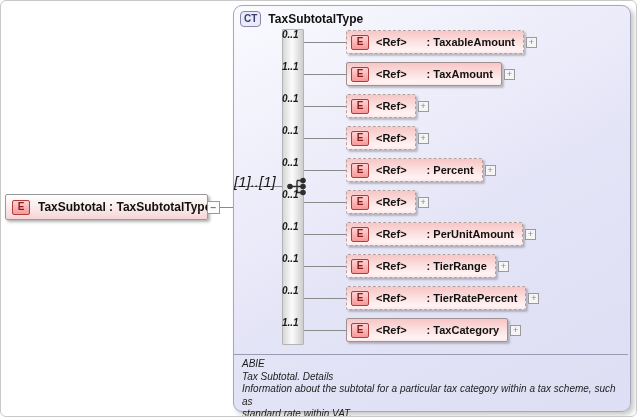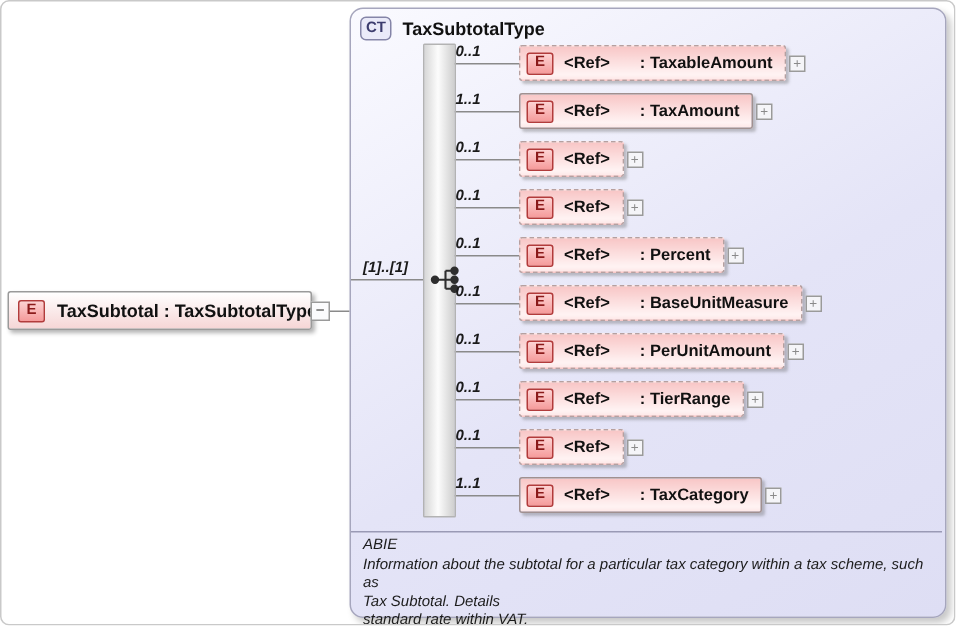--- a/index.html
+++ b/index.html
@@ -49,27 +49,27 @@
   }
   .ct-title{font-size:12px;font-weight:bold;color:#111;}
   
   .seq-bar{
     position:absolute;left:281px;top:28px;width:22px;height:316px;
     box-sizing:border-box;border:1px solid #b3b3b3;border-radius:1px;
     background:linear-gradient(90deg,#d7d7d7 0%,#fcfcfc 45%,#cecece 100%);
     z-index:1;
   }
   .occurrence{
-    position:absolute;left:233px;top:172px;width:46px;text-align:center;
-    font-size:10px;font-weight:bold;font-style:italic;color:#1a1a1a;z-index:2;
+    position:absolute;left:233px;top:172px;width:46px;text-align:left;
+    font-size:15px;font-weight:normal;font-style:italic;color:#1a1a1a;z-index:2;
   }
   .seq-icon{position:absolute;left:285px;top:176px;z-index:2;}
   
   .cardinality{
-    position:absolute;width:60px;text-align:center;
+    position:absolute;width:60px;text-align:left;
     font-size:10px;font-weight:bold;font-style:italic;color:#1a1a1a;z-index:2;
   }
   .elem-row{position:absolute;display:flex;align-items:center;gap:2px;z-index:2;}
   .elem-box{
     display:inline-flex;align-items:center;height:24px;box-sizing:border-box;
     padding:0 8px 0 4px;gap:7px;white-space:nowrap;
     background:linear-gradient(#f8c6c6,#fff3f3 85%,#fde8e8);
     border:1px solid #a09090;border-radius:2px;
     box-shadow:2px 2px 2px rgba(90,90,90,.35);
   }
@@ -189,21 +189,20 @@
     </div>
   </div>
 
   <div>
     <div class="hline" style="left: 302px; top: 201px; width: 43px; z-index: 0;"></div>
     <div class="cardinality" style="left: 281px; top: 188px;">0..1</div>
     <div class="elem-row" style="left: 345px; top: 189px;">
       <div class="elem-box optional">
         <span class="e-badge">E</span>
         <span class="elem-ref">&lt;Ref&gt;</span>
-        <span class="elem-name">: BaseUnitMeasure</span>
       </div>
       <div class="plus">+</div>
     </div>
   </div>
 
   <div>
     <div class="hline" style="left: 302px; top: 233px; width: 43px; z-index: 0;"></div>
     <div class="cardinality" style="left: 281px; top: 220px;">0..1</div>
     <div class="elem-row" style="left: 345px; top: 221px;">
       <div class="elem-box optional">
@@ -228,20 +227,21 @@
     </div>
   </div>
 
   <div>
     <div class="hline" style="left: 302px; top: 297px; width: 43px; z-index: 0;"></div>
     <div class="cardinality" style="left: 281px; top: 284px;">0..1</div>
     <div class="elem-row" style="left: 345px; top: 285px;">
       <div class="elem-box optional">
         <span class="e-badge">E</span>
         <span class="elem-ref">&lt;Ref&gt;</span>
+        <span class="elem-name">: TierRatePercent</span>
       </div>
       <div class="plus">+</div>
     </div>
   </div>
 
   <div>
     <div class="hline" style="left: 302px; top: 329px; width: 43px; z-index: 0;"></div>
     <div class="cardinality" style="left: 281px; top: 316px;">1..1</div>
     <div class="elem-row" style="left: 345px; top: 317px;">
       <div class="elem-box">
@@ -249,17 +249,17 @@
         <span class="elem-ref">&lt;Ref&gt;</span>
         <span class="elem-name">: TaxCategory</span>
       </div>
       <div class="plus">+</div>
     </div>
   </div>
 </div>
 
   <div class="annotation" id="annotation">
       <div>ABIE</div>
+      <div>Tax Subtotal. Details</div>
       <div>Information about the subtotal for a particular tax category within a tax scheme, such as</div>
-      <div>Tax Subtotal. Details</div>
       <div>standard rate within VAT.</div>
     </div>
 </div>
 
 </body></html>

